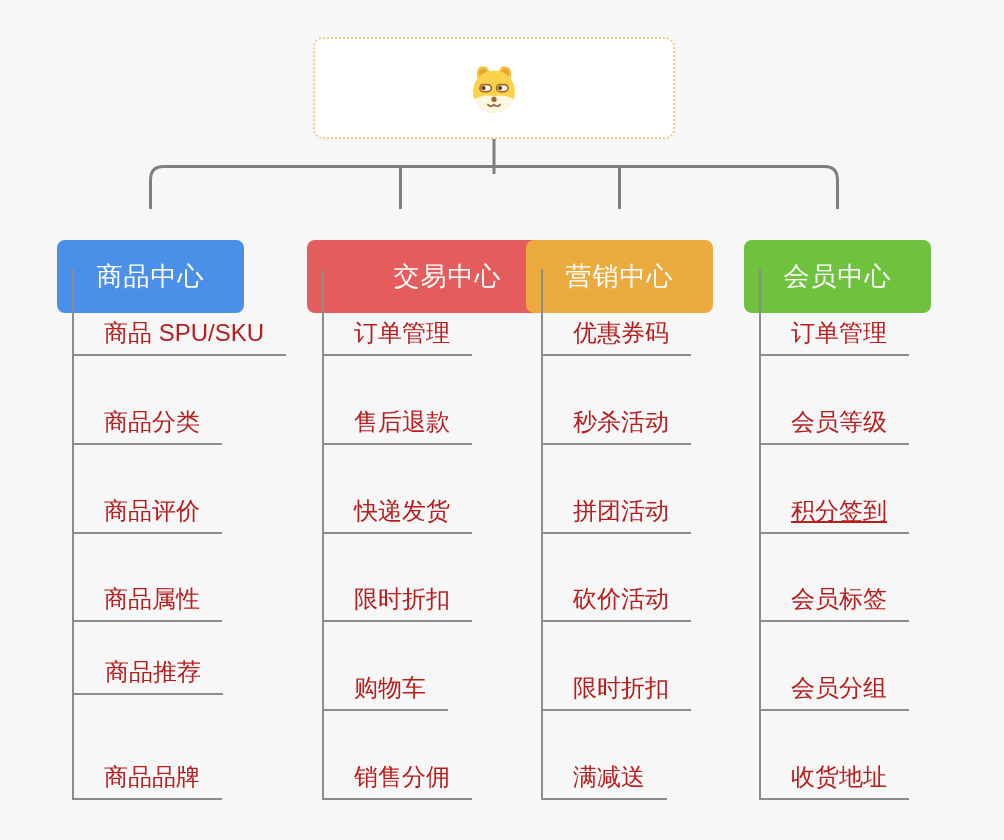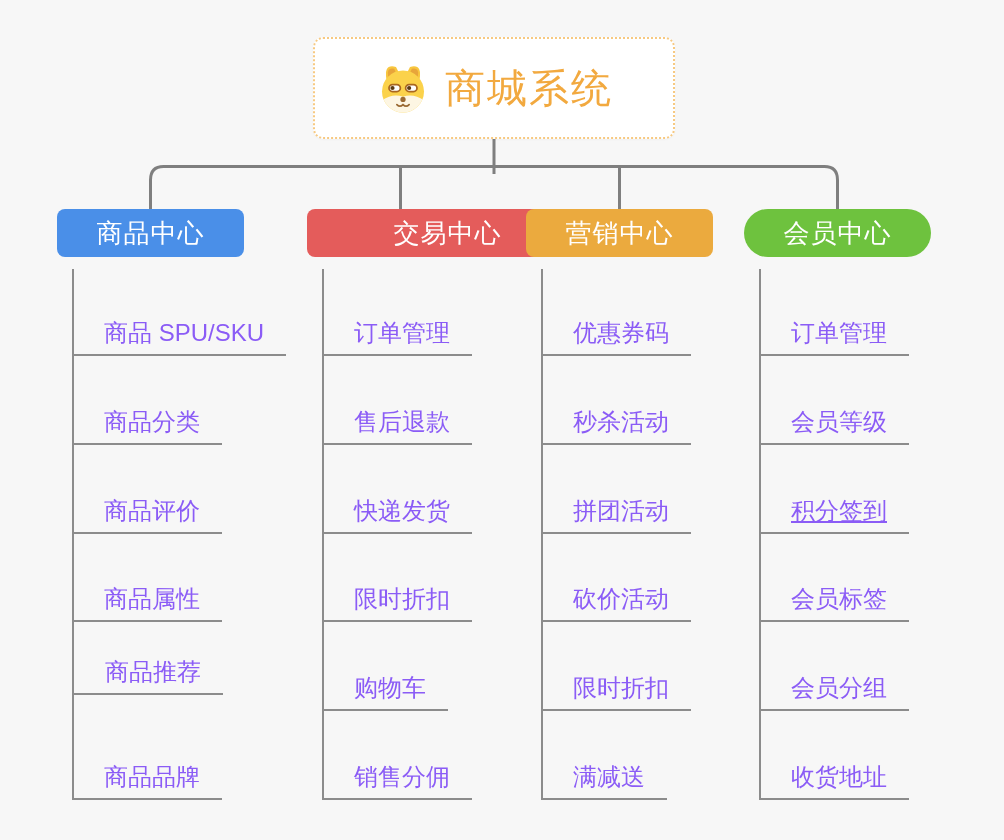--- a/index.html
+++ b/index.html
@@ -33,42 +33,43 @@
   }
   .root-label{
     font-size:40px;
     color:#f2a93f;
     letter-spacing:2px;
     white-space:nowrap;
   }
   .root-icon{width:56px;height:56px;flex:0 0 auto;}
   .branch-node{
     position:absolute;
-    width:187px;height:48px;
+    width:187px;height:73px;
     border-radius:8px;
     display:flex;align-items:center;justify-content:center;
     color:#ffffff;
     font-size:26px;
     letter-spacing:1px;
     white-space:nowrap;
     cursor:pointer;
+    margin-top:31px;
   }
   .trunk{
     position:absolute;
     width:2px;
     background:#8c8c8c;
   }
   .leaf{
     position:absolute;
     height:42px;
     line-height:42px;
     padding:0 22px 0 32px;
     border-bottom:2px solid #8c8c8c;
     font-size:24px;
-    color:#8b5cf6;
+    color:#b91c1c;
     white-space:nowrap;
     cursor:pointer;
   }
 </style>
 </head>
 <body>
 
 <div class="canvas">
 
   <svg class="connectors" width="1004" height="840">
@@ -95,21 +96,20 @@
       <path d="M8,46 Q20,38 32,42 Q44,38 56,46 L56,62 L8,62 Z" fill="#fdf6e3" clip-path="url(#headclip)"></path>
 
       <rect x="16" y="28" width="13" height="8" rx="4" fill="#ffffff" stroke="#a9671f" stroke-width="2"></rect>
       <rect x="35" y="28" width="13" height="8" rx="4" fill="#ffffff" stroke="#a9671f" stroke-width="2"></rect>
       <circle cx="20" cy="32" r="2.4" fill="#5b3a12"></circle>
       <circle cx="39" cy="32" r="2.4" fill="#5b3a12"></circle>
 
       <circle cx="32" cy="45" r="3" fill="#9a6a33"></circle>
       <path d="M25,51 Q28.5,54.5 32,51 Q35.5,54.5 39,51" stroke="#9a6a33" stroke-width="2" fill="none" stroke-linecap="round"></path>
     </svg>
-    <span class="root-label">商城系统</span>
   </div>
 
   <div id="branches">
       <div class="branch-node" style="left: 57px; top: 209px; background: rgb(74, 143, 232);">
         <span>商品中心</span>
       </div>
       <div class="trunk" style="left: 72px; top: 269px; height: 531px;"></div>
       <div class="leaf" style="left: 72px; top: 312px;">商品 SPU/SKU</div>
       <div class="leaf" style="left: 72px; top: 400.8px;">商品分类</div>
       <div class="leaf" style="left: 72px; top: 489.6px;">商品评价</div>
@@ -129,21 +129,21 @@
       <div class="branch-node" style="left: 526px; top: 209px; background: rgb(235, 170, 62); justify-content: center;">
         <span>营销中心</span>
       </div>
       <div class="trunk" style="left: 541px; top: 269px; height: 531px;"></div>
       <div class="leaf" style="left: 541px; top: 312px;">优惠券码</div>
       <div class="leaf" style="left: 541px; top: 400.8px;">秒杀活动</div>
       <div class="leaf" style="left: 541px; top: 489.6px;">拼团活动</div>
       <div class="leaf" style="left: 541px; top: 578.4px;">砍价活动</div>
       <div class="leaf" style="left: 541px; top: 667.2px;">限时折扣</div>
       <div class="leaf" style="left: 541px; top: 756px;">满减送</div>
-      <div class="branch-node" style="left: 744px; top: 209px; background: rgb(110, 194, 62); border-radius: 24px;">
+      <div class="branch-node" style="left: 744px; top: 209px; background: rgb(110, 194, 62);">
         <span>会员中心</span>
       </div>
       <div class="trunk" style="left: 759px; top: 269px; height: 531px;"></div>
       <div class="leaf" style="left: 759px; top: 312px;">订单管理</div>
       <div class="leaf" style="left: 759px; top: 400.8px;">会员等级</div>
       <div class="leaf" style="left: 759px; top: 489.6px; text-decoration: underline;">积分签到</div>
       <div class="leaf" style="left: 759px; top: 578.4px;">会员标签</div>
       <div class="leaf" style="left: 759px; top: 667.2px;">会员分组</div>
       <div class="leaf" style="left: 759px; top: 756px;">收货地址</div>
     </div>

